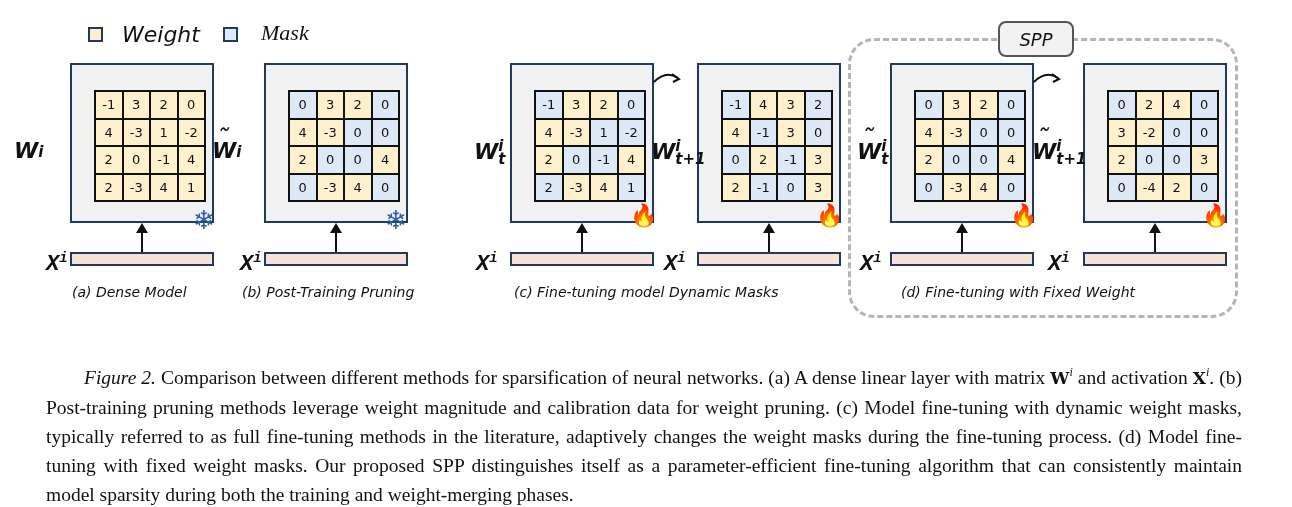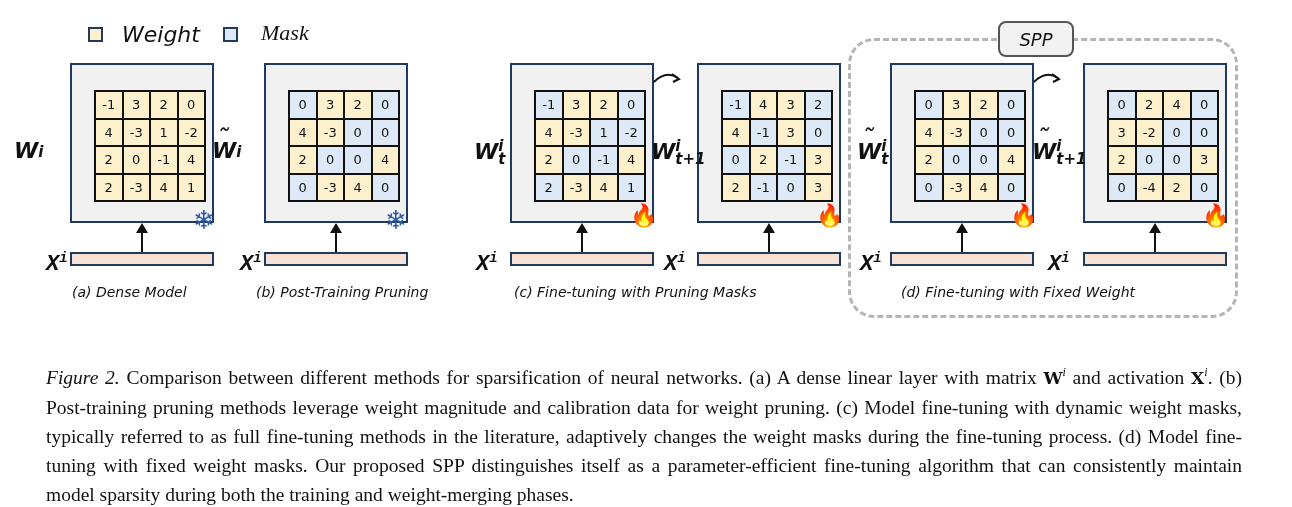--- a/index.html
+++ b/index.html
@@ -18,21 +18,21 @@
   .arrow-line { position:absolute; width:2px; background:#111; }
   .arrow-head { position:absolute; width:0; height:0; border-left:6px solid transparent; border-right:6px solid transparent; border-bottom:10px solid #111; }
   .caption-sub { position:absolute; font-family:"DejaVu Sans", sans-serif; font-style:italic; font-size:14px; color:#111; white-space:nowrap; }
   .icon { position:absolute; font-size:26px; line-height:1; }
   .snow { color:#2f5aa8; }
   .fire { color:#ee1c1c; }
   .curve { position:absolute; }
   .spp-box { position:absolute; left:848px; top:38px; width:390px; height:280px; border:3px dashed #b5b5b5; border-radius:26px; box-sizing:border-box; }
   .spp-tag { position:absolute; left:998px; top:21px; width:76px; height:36px; background:#f2f2f2; border:2px solid #555; border-radius:8px; box-sizing:border-box; display:flex; align-items:center; justify-content:center; font-family:"DejaVu Sans", sans-serif; font-style:italic; font-size:18px; color:#111; }
   .caption { position:absolute; left:46px; top:358px; width:1196px; font-family:"Liberation Serif", serif; font-size:19.5px; line-height:29px; color:#111; text-align:justify; text-align-last:left; }
-  .caption .fig { font-style:italic; }
+  .caption .fig { font-style:italic;margin-left:38px; }
   .caption b.mat { font-family:"DejaVu Serif", serif; font-weight:bold; font-size:17px; }
   .caption sup { font-style:italic; font-size:12px; }
 </style>
 </head>
 <body>
 
 <div class="legend-sw" style="left:88px;top:27px;background:#fdf0cc;"></div>
 <div class="legend-txt" style="left:122px;top:22px;">Weight</div>
 <div class="legend-sw" style="left:223px;top:27px;background:#dde9f6;"></div>
 <div class="legend-txt" style="left:261px;top:20px;font-family:Liberation Serif, serif;">Mask</div>
@@ -220,17 +220,17 @@
 <svg class="curve" style="left:652px;top:68px;" width="32" height="20" viewBox="0 0 32 20">
   <path d="M2 14 Q14 2 26 10" fill="none" stroke="#111" stroke-width="2"></path>
   <path d="M20 6 L27 11 L21 14" fill="none" stroke="#111" stroke-width="2"></path>
 </svg>
 <svg class="curve" style="left:1032px;top:68px;" width="32" height="20" viewBox="0 0 32 20">
   <path d="M2 14 Q14 2 26 10" fill="none" stroke="#111" stroke-width="2"></path>
   <path d="M20 6 L27 11 L21 14" fill="none" stroke="#111" stroke-width="2"></path>
 </svg>
 
 <div class="caption-sub" style="left:72px;top:284px;">(a) Dense Model</div>
-<div class="caption-sub" style="left:256px;top:284px;">(b) Post-Training Pruning</div>
-<div class="caption-sub" style="left:514px;top:284px;">(c) Fine-tuning with Pruning Masks</div>
+<div class="caption-sub" style="left:242px;top:284px;">(b) Post-Training Pruning</div>
+<div class="caption-sub" style="left:514px;top:284px;">(c) Fine-tuning model Dynamic Masks</div>
 <div class="caption-sub" style="left:901px;top:284px;">(d) Fine-tuning with Fixed Weight</div>
 
 <div class="caption"><span class="fig">Figure 2.</span><span> Comparison between different methods for sparsification of neural networks. (a) A dense linear layer with matrix </span><b class="mat">W</b><sup>i</sup><span> and activation </span><b class="mat">X</b><sup>i</sup><span>. (b) Post-training pruning methods leverage weight magnitude and calibration data for weight pruning. (c) Model fine-tuning with dynamic weight masks, typically referred to as full fine-tuning methods in the literature, adaptively changes the weight masks during the fine-tuning process. (d) Model fine-tuning with fixed weight masks. Our proposed SPP distinguishes itself as a parameter-efficient fine-tuning algorithm that can consistently maintain model sparsity during both the training and weight-merging phases.</span></div>
 
 </body></html>

